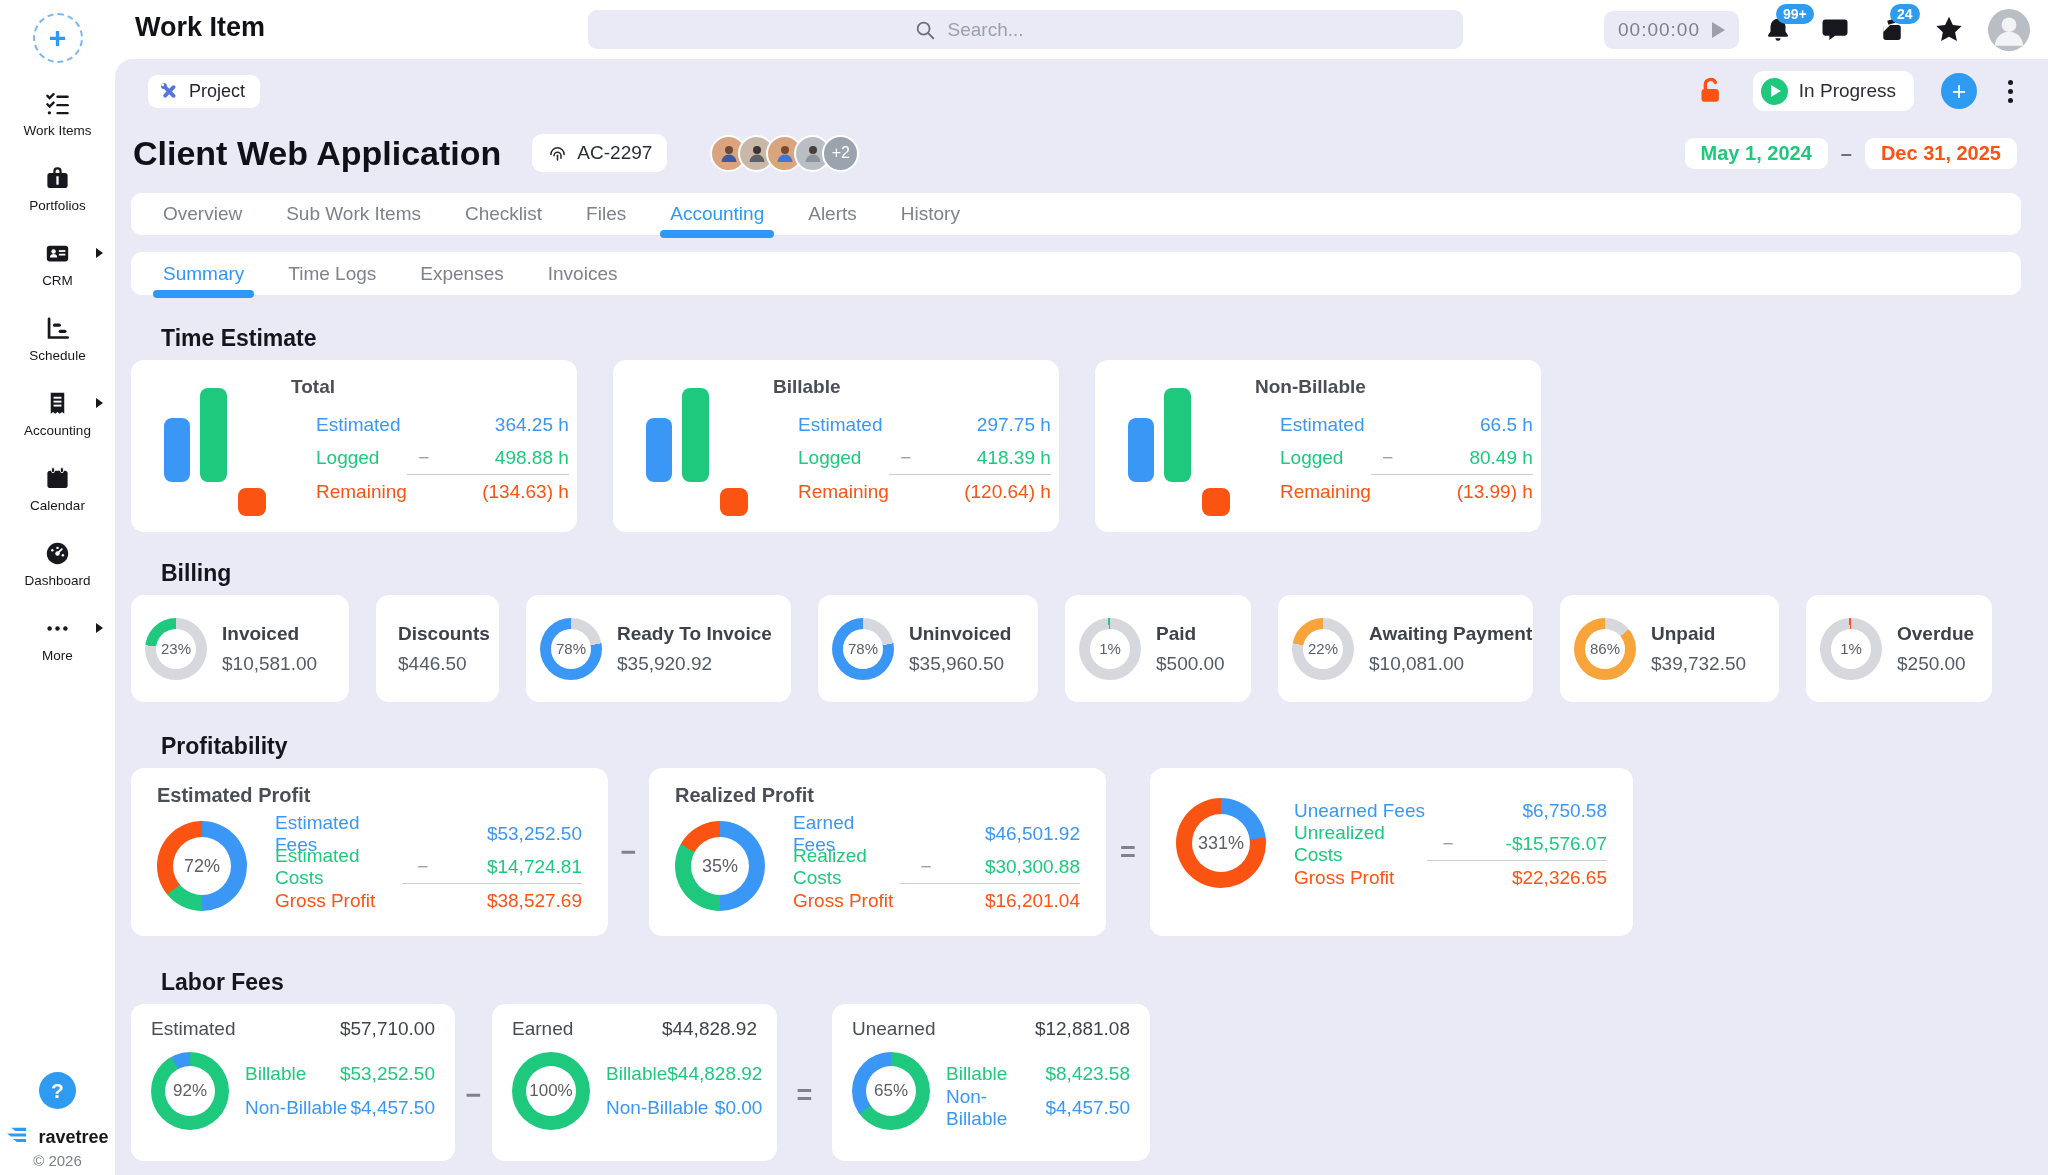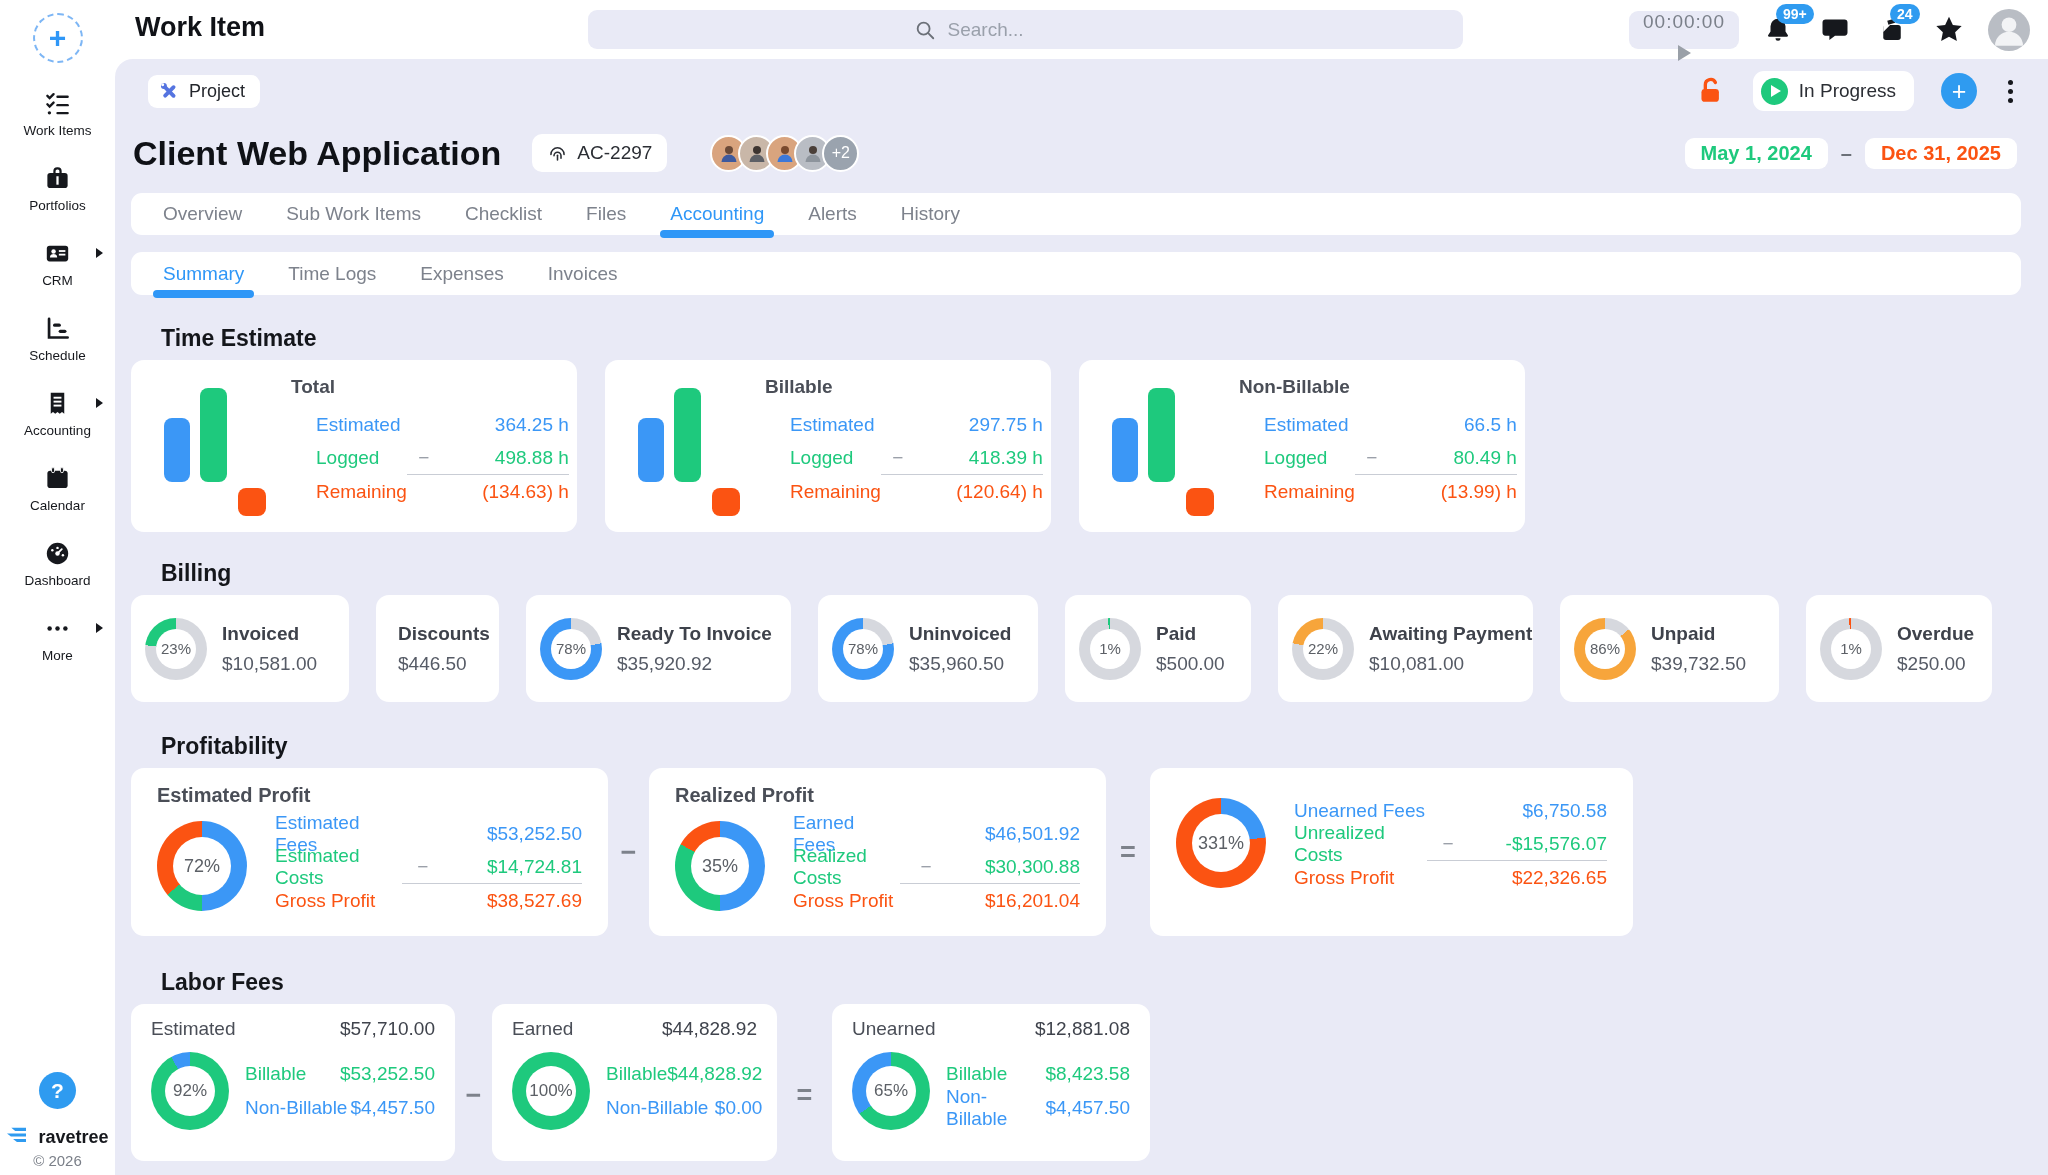--- a/index.html
+++ b/index.html
@@ -7,21 +7,21 @@
   .app { position:relative; width:2048px; height:1175px; overflow:hidden; }
 
   
   .topbar { position:absolute; left:0; top:0; width:100%; height:59px; background:#fff; z-index:2; }
   .app-title { position:absolute; left:135px; top:12px; font-size:27px; font-weight:bold; color:#101217; }
   .search-pill { position:absolute; left:588px; top:10px; width:875px; height:39px; background:#E9EAF6; border-radius:9px;
     display:flex; align-items:center; justify-content:center; gap:12px; }
   .search-pill input { border:none; outline:none; background:transparent; font-size:19px; color:#7f1d1d; width:190px; font-family:"Liberation Sans", sans-serif; }
   .search-pill input::placeholder { color:#9aa0ab; }
   .topbar-right { position:absolute; right:18px; top:0; height:59px; display:flex; align-items:center; gap:21px; }
-  .timer-pill { height:38px; background:#E9EAF6; border-radius:9px; display:flex; align-items:center; gap:12px; padding:0 14px; cursor:pointer;flex-direction:column; }
+  .timer-pill { height:38px; background:#E9EAF6; border-radius:9px; display:flex; align-items:center; gap:12px; padding:0 14px; cursor:pointer; }
   .timer-text { font-size:19px; color:#7b808a; letter-spacing:1px; }
   .timer-play { width:0; height:0; border-left:13px solid #9aa0a8; border-top:8px solid transparent; border-bottom:8px solid transparent; }
   .icon-btn { position:relative; width:36px; height:36px; display:flex; align-items:center; justify-content:center; cursor:pointer; }
   .badge { position:absolute; top:-8px; left:16px; background:#2F9BF0; color:#fff; font-size:14px; font-weight:bold;
     border-radius:12px; padding:2px 7px; line-height:16px; }
   .avatar-top { width:42px; height:42px; border-radius:50%; background:#b9bdc4; overflow:hidden; display:flex; align-items:center; justify-content:center; cursor:pointer; }
 
   
   .sidebar { position:absolute; left:0; top:0; bottom:0; width:115px; background:#fff; z-index:3; }
   .create-btn { width:50px; height:50px; margin:13px auto 0; border:2px dashed #7db6f5; border-radius:50%;
@@ -69,21 +69,21 @@
   .tab.active { color:#2F97F7; }
   .tab.active::after { content:""; position:absolute; left:-10px; right:-10px; bottom:-3px; height:8px; background:#2F97F7; border-radius:5px; }
   .subtabs-bar { margin-top:17px; background:#fff; border-radius:11px; height:43px; display:flex; align-items:center; padding:0 32px; gap:44px; }
 
   .section-heading { margin:0 0 8px 30px; font-size:23px; font-weight:bold; color:#14161b; }
   .h-te { margin-top:30px; } .h-bill { margin-top:28px; } .h-prof { margin-top:31px; } .h-labor { margin-top:33px; }
 
   .card { background:#fff; border-radius:13px; }
 
   
-  .te-row { display:flex; gap:28px; }
+  .te-row { display:flex; gap:36px; }
   .te-card { width:446px; height:172px; display:flex; }
   .mini-bars { position:relative; width:150px; height:172px; flex:none; }
   .mini-bars .bar { position:absolute; border-radius:8px; }
   .bar-est { left:33px; top:58px; width:26px; height:64px; background:#3B97F6; }
   .bar-log { left:69px; top:28px; width:27px; height:94px; background:#1EC97D; }
   .bar-rem { left:107px; top:128px; width:28px; height:28px; background:#FB5312; border-radius:7px; }
   .te-body { flex:1; padding:16px 38px 0 10px; }
   .te-title { font-size:19px; font-weight:bold; color:#4A4E57; margin-bottom:10px; }
   .rows { margin-left:25px; }
   .rowline { display:flex; align-items:center; height:33px; font-size:19px; }

